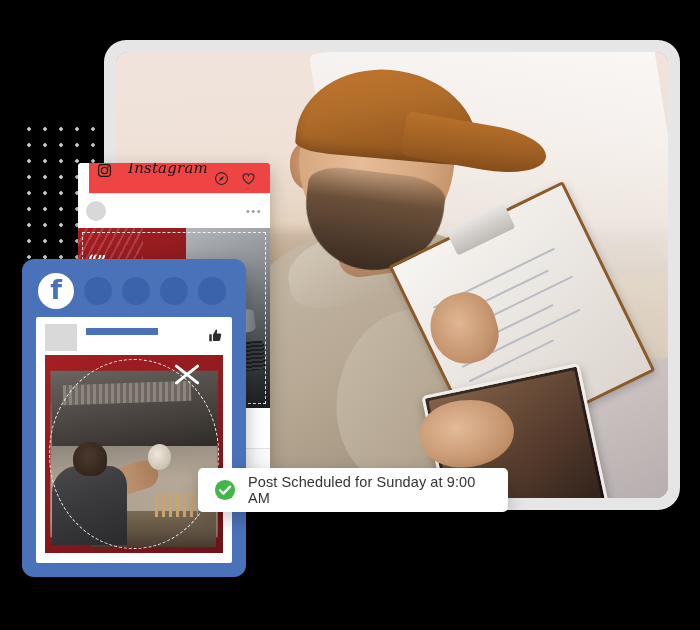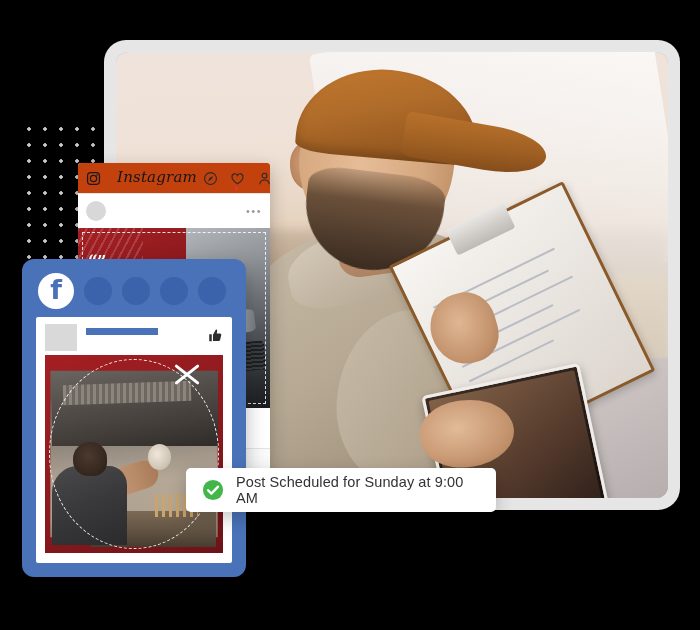--- a/index.html
+++ b/index.html
@@ -164,22 +164,22 @@
   
   .ig-card{
     position:absolute;left:78px;top:163px;width:192px;height:312px;
     background:#ffffff;
     border-radius:3px;
     box-shadow:0 6px 18px rgba(0,0,0,.25);
     overflow:hidden;
     z-index:4;
   }
   .ig-head{
-    height:30px;background:#c2410c;border-bottom:1px solid #e4e4e4;
-    display:flex;align-items:center;padding:0 8px;gap:6px;
+    height:30px;background:#ef4444;border-bottom:1px solid #e4e4e4;
+    display:flex;padding:0 8px;gap:6px;margin-left:11px;
   }
   .ig-logo-mark{width:15px;height:15px;flex:0 0 auto;}
   .ig-divider{width:1px;height:16px;background:#2b2b2b;margin:0 3px 0 1px;}
   .ig-word{
     font-family:"DejaVu Serif", serif;
     font-style:italic;font-size:15px;color:#16161a;letter-spacing:.2px;
     line-height:1;margin-top:-2px;
   }
   .ig-head-icons{margin-left:auto;display:flex;align-items:center;gap:12px;padding-right:2px;}
   .ig-ico{position:relative;width:15px;height:15px;}
@@ -332,21 +332,21 @@
     position:absolute;right:12%;top:9%;width:30px;height:3px;
     background:#ffffff;transform:rotate(-38deg);border-radius:2px;
   }
   .fb-cap{
     padding:9px 10px 0 10px;
     font-size:13.5px;color:#3b3b3b;line-height:1.2;
   }
 
   
   .toast{
-    position:absolute;left:186px;top:468px;width:310px;height:44px;
+    position:absolute;left:198px;top:468px;width:310px;height:44px;
     background:#ffffff;border-radius:5px;
     box-shadow:0 6px 18px rgba(0,0,0,.22);
     display:flex;align-items:center;gap:12px;padding:0 16px;
     box-sizing:border-box;
     z-index:10;
   }
   .toast-check{width:22px;height:22px;flex:0 0 auto;}
   .toast-text{font-size:14.5px;color:#333333;letter-spacing:.1px;}
 </style>
 </head>

